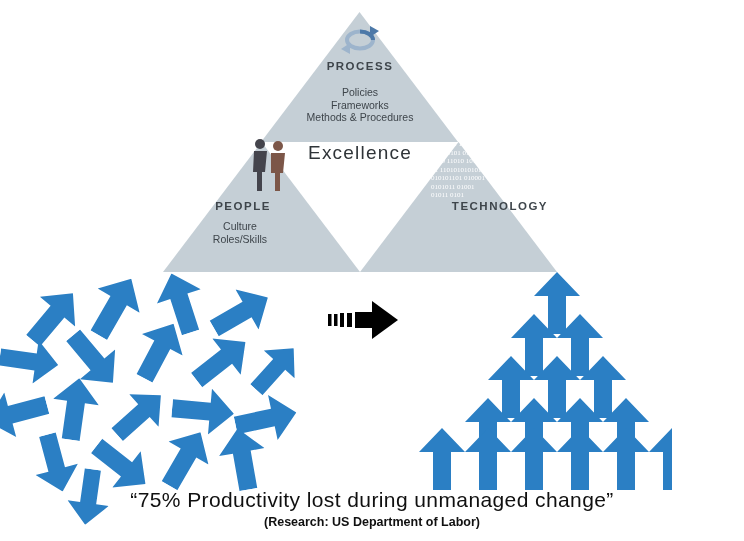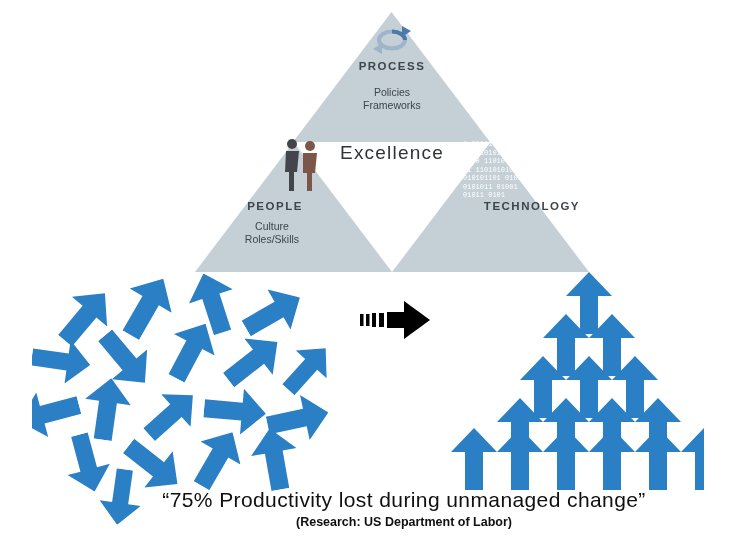--- a/index.html
+++ b/index.html
@@ -1,39 +1,38 @@
 <!DOCTYPE html>
 <html><head>
 <meta charset="utf-8">
 <style>
   html,body{margin:0;padding:0;background:#ffffff;}
   #stage{
     position:relative;width:672px;height:541px;background:#ffffff;overflow:hidden;
     font-family:"Liberation Sans",sans-serif;
-    margin-left:32px;
   }
   .abs{position:absolute;}
   .triangle{
     position:absolute;width:197px;height:130px;
     clip-path:polygon(50% 0,0 100%,100% 100%);
   }
   .tri-label{
     position:absolute;font-size:11.5px;letter-spacing:1.5px;color:#3e454b;
     text-align:center;font-weight:600;
   }
   .tri-items{
     position:absolute;font-size:10.5px;line-height:12.5px;color:#3e454b;text-align:center;
   }
   .center-label{
     position:absolute;left:262px;top:140px;width:196px;text-align:center;
     font-size:19px;line-height:25px;letter-spacing:1.2px;color:#2f3438;
   }
   .binary{
     position:absolute;left:431px;top:140px;color:#ffffff;
-    font-family:Liberation Mono, monospace;font-size:7px;line-height:8.5px;
+    font-family:Liberation Serif, serif;font-size:7px;line-height:8.5px;
     white-space:pre;text-align:left;
   }
   .arrow{position:absolute;width:46px;height:62px;transform-origin:50% 50%;}
   .caption-quote{
     position:absolute;left:0;top:488px;width:744px;text-align:center;
     font-size:21px;letter-spacing:0.4px;color:#101010;
   }
   .caption-source{
     position:absolute;left:0;top:515px;width:744px;text-align:center;
     font-size:12.5px;font-weight:bold;color:#101010;
@@ -54,20 +53,21 @@
       <ellipse cx="19" cy="14" rx="13" ry="8.5" fill="none" stroke="#9db4cc" stroke-width="4"></ellipse>
       <path d="M19 5.5 A13 8.5 0 0 1 32 14" fill="none" stroke="#4d79a8" stroke-width="4"></path>
       <polygon points="29,0 38,5 29,11" fill="#4d79a8"></polygon>
       <polygon points="9,17 0,23 9,28" fill="#9db4cc"></polygon>
     </svg>
   </div>
   <div class="tri-label" style="left:262px;top:60px;width:196px;">PROCESS</div>
   <div class="tri-items" style="left:262px;top:86px;width:196px;text-align:center;">
     <div>Policies</div>
     <div>Frameworks</div>
+    <div>Methods &amp; Procedures</div>
   </div>
 
   <div class="center-label">
     <div>Excellence</div>
   </div>
 
   <div class="icon-box" style="left:246px;top:137px;">
     <svg width="46" height="56" viewBox="0 0 46 56">
       <circle cx="14" cy="7" r="5" fill="#44444c"></circle>
       <path d="M8 14 h13 l-2 21 h-3 v19 h-5 v-19 h-4 z" fill="#44444c"></path>

